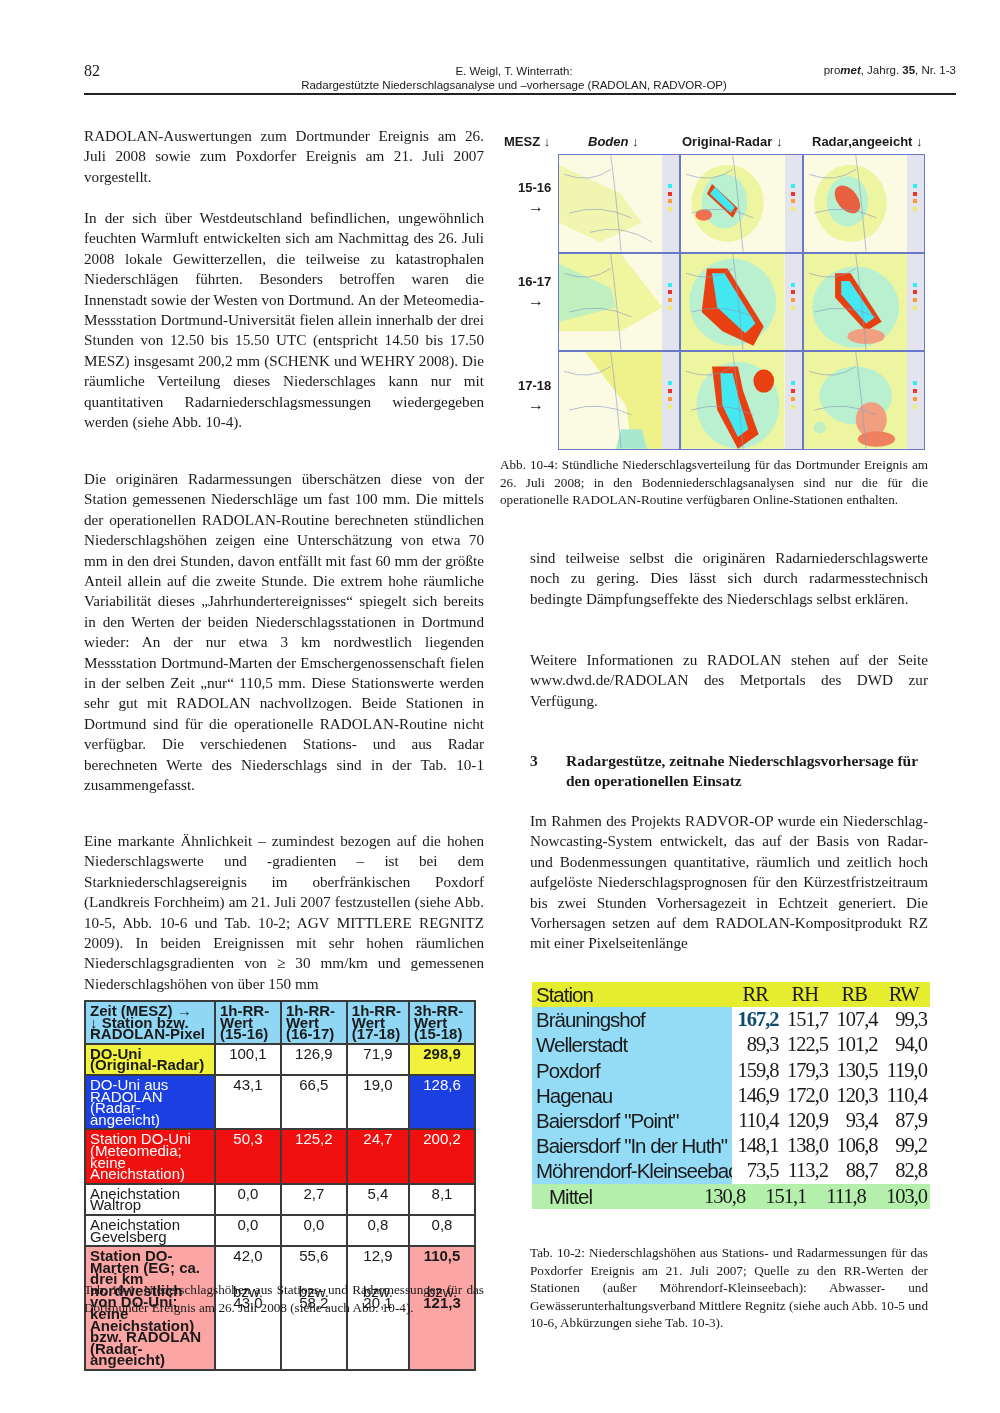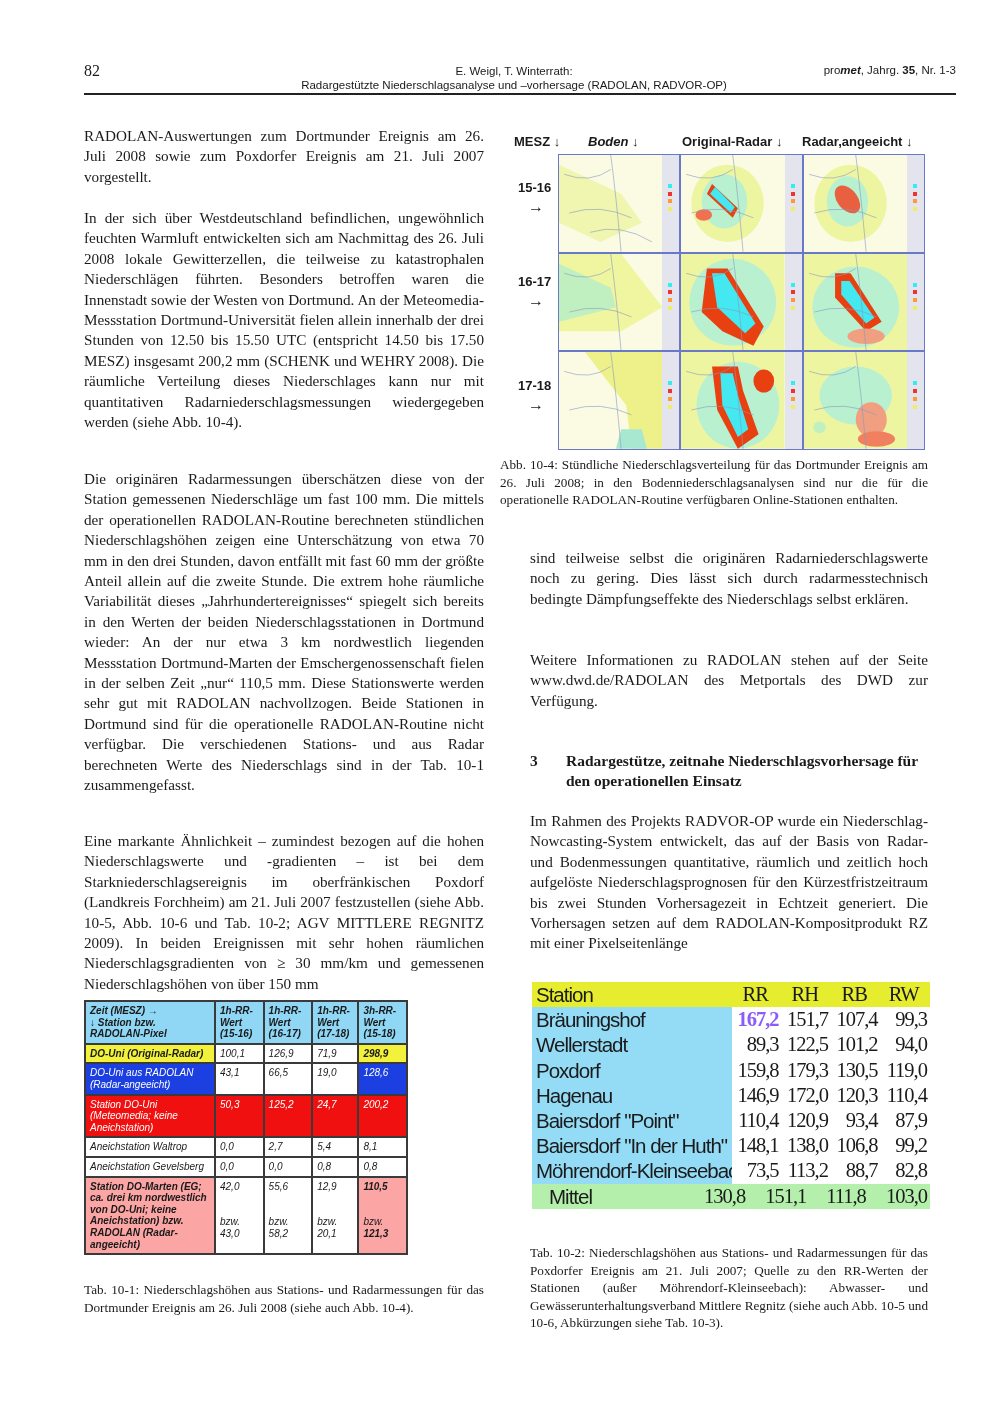--- a/index.html
+++ b/index.html
@@ -23,39 +23,39 @@
   .fig .colhdr { position:absolute; top:6px; font-size:13px; font-weight:bold; }
   .fig .rowlbl { position:absolute; left:18px; font-size:13px; font-weight:bold; }
   .fig .rowarr { position:absolute; left:28px; font-size:16px; }
   .grid { position:absolute; left:58px; top:26px; width:365px; height:294px; display:grid; grid-template-columns: repeat(3, 1fr); grid-template-rows: repeat(3,1fr); gap:2px; background:#6a78c8; border:1px solid #6a78c8; }
   .map { position:relative; overflow:hidden; background:#fbfbe4; }
   .map .legend { position:absolute; right:0; top:0; width:14%; height:100%; background:#e4e4ee; }
   .map .legend i { position:absolute; left:35%; width:4px; height:4px; display:block; }
   .map svg { position:absolute; left:0; top:0; width:86%; height:100%; }
 
   
-  .t1 { position:absolute; left:84px; top:1000px; width:324px; border-collapse:collapse; font-family:"Liberation Sans","DejaVu Sans",sans-serif; font-size:10px; line-height:11.6px;font-style:italic; }
+  .t1 { position:absolute; left:84px; top:1000px; width:392px; border-collapse:collapse; font-family:"Liberation Sans","DejaVu Sans",sans-serif; font-size:15px; line-height:11.6px; }
   .t1 td { border:2px solid #3a3a3a; padding:3px 4px; vertical-align:top; }
-  .t1 td.num { }
+  .t1 td.num { text-align:center; }
   .t1 .bold { font-weight:bold; }
   .c-head { background:#8fd7f5; }
   .c-yel { background:#f2f23c; }
   .c-blue { background:#1b3fe0; color:#ffffff; }
   .c-red { background:#f01010; color:#ffffff; }
   .c-grn { background:#fca5a5;margin-top:28px; }
   .c-wht { background:#ffffff; }
 
   
   .t2 { position:absolute; left:532px; top:982px; width:398px; font-family:"Liberation Sans","DejaVu Sans",sans-serif; font-size:20.5px; letter-spacing:-1px; }
   .t2 .row { display:flex; height:25.2px; line-height:25.2px; }
   .t2 .st { width:196px; padding-left:4px; background:#94dcf6; white-space:nowrap; }
   .t2 .v { flex:1; text-align:right; padding-right:3px; background:#ffffff;font-family:Liberation Serif, serif; }
   .t2 .row.hd .st, .t2 .row.hd .v { background:#e6ec2e; }
   .t2 .row.mean .st, .t2 .row.mean .v { background:#b4f0ac;padding-left:17px; }
-  .t2 .red { color:#8b5cf6; font-weight:bold; }
+  .t2 .red { color:#0c4a6e; font-weight:bold; }
   .t2 .hd .v { text-align:center; }
 
   .sec { position:absolute; left:530px; top:751px; width:400px; font-size:15.5px; line-height:20px; font-weight:bold; }
   .sec .num { position:absolute; left:0; top:0; }
   .sec .title { position:absolute; left:36px; top:0; width:368px; }
 </style>
 </head>
 <body>
 
 <div class="hdr">
@@ -67,24 +67,24 @@
   <div class="right sans"><span>pro</span><b><i>met</i></b><span>, Jahrg. </span><b>35</b><span>, Nr. 1-3</span></div>
   <div class="rule"></div>
 </div>
 
 <div class="p serif" style="left:84px; top:126px; width:400px;">RADOLAN-Auswertungen zum Dortmunder Ereignis am 26. Juli 2008 sowie zum Poxdorfer Ereignis am 21. Juli 2007 vorgestellt.</div>
 <div class="p serif" style="left:84px; top:208px; width:400px;">In der sich über Westdeutschland befindlichen, ungewöhnlich feuchten Warmluft entwickelten sich am Nachmittag des 26. Juli 2008 lokale Gewitterzellen, die teilweise zu katastrophalen Niederschlägen führten. Besonders betroffen waren die Innenstadt sowie der Westen von Dortmund. An der Meteomedia-Messstation Dortmund-Universität fielen allein innerhalb der drei Stunden von 12.50 bis 15.50 UTC (entspricht 14.50 bis 17.50 MESZ) insgesamt 200,2 mm (SCHENK und WEHRY 2008). Die räumliche Verteilung dieses Niederschlages kann nur mit quantitativen Radarniederschlagsmessungen wiedergegeben werden (siehe Abb. 10-4).</div>
 <div class="p serif" style="left:84px; top:469px; width:400px;">Die originären Radarmessungen überschätzen diese von der Station gemessenen Niederschläge um fast 100 mm. Die mittels der operationellen RADOLAN-Routine berechneten stündlichen Niederschlagshöhen zeigen eine Unterschätzung von etwa 70 mm in den drei Stunden, davon entfällt mit fast 60 mm der größte Anteil allein auf die zweite Stunde. Die extrem hohe räumliche Variabilität dieses „Jahrhundertereignisses“ spiegelt sich bereits in den Werten der beiden Niederschlagsstationen in Dortmund wieder: An der nur etwa 3 km nordwestlich liegenden Messstation Dortmund-Marten der Emschergenossenschaft fielen in der selben Zeit „nur“ 110,5 mm. Diese Stationswerte werden sehr gut mit RADOLAN nachvollzogen. Beide Stationen in Dortmund sind für die operationelle RADOLAN-Routine nicht verfügbar. Die verschiedenen Stations- und aus Radar berechneten Werte des Niederschlags sind in der Tab. 10-1 zusammengefasst.</div>
 <div class="p serif" style="left:84px; top:831px; width:400px;">Eine markante Ähnlichkeit – zumindest bezogen auf die hohen Niederschlagswerte und -gradienten – ist bei dem Starkniederschlagsereignis im oberfränkischen Poxdorf (Landkreis Forchheim) am 21. Juli 2007 festzustellen (siehe Abb. 10-5, Abb. 10-6 und Tab. 10-2; AGV MITTLERE REGNITZ 2009). In beiden Ereignissen mit sehr hohen räumlichen Niederschlagsgradienten von ≥ 30 mm/km und gemessenen Niederschlagshöhen von über 150 mm</div>
 
 <div class="fig sans">
-  <div class="colhdr" style="left:4px;margin-left:10px;">MESZ ↓</div>
+  <div class="colhdr" style="left:4px;">MESZ ↓</div>
   <div class="colhdr" style="left:88px;font-style:italic;">Boden ↓</div>
   <div class="colhdr" style="left:182px;">Original-Radar ↓</div>
-  <div class="colhdr" style="left:302px;">Radar,angeeicht ↓</div>
+  <div class="colhdr" style="left:312px;">Radar,angeeicht ↓</div>
 
   <div class="rowlbl" style="top:52px;">15-16</div>
   <div class="rowarr" style="top:70px;">→</div>
   <div class="rowlbl" style="top:146px;">16-17</div>
   <div class="rowarr" style="top:164px;">→</div>
   <div class="rowlbl" style="top:250px;">17-18</div>
   <div class="rowarr" style="top:268px;">→</div>
 
   <div class="grid">
 

